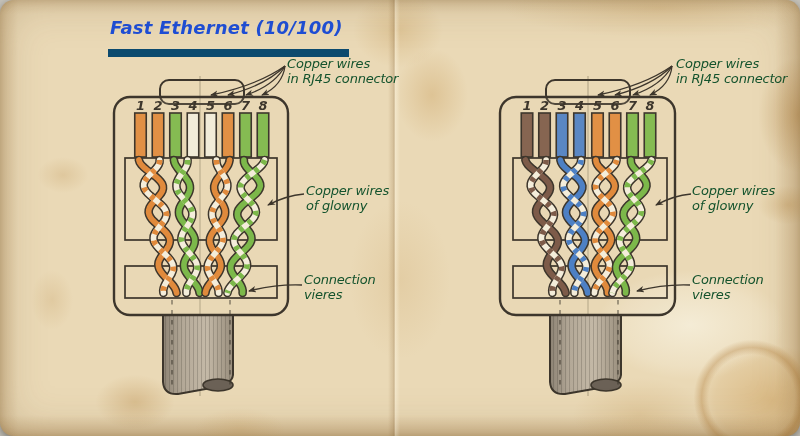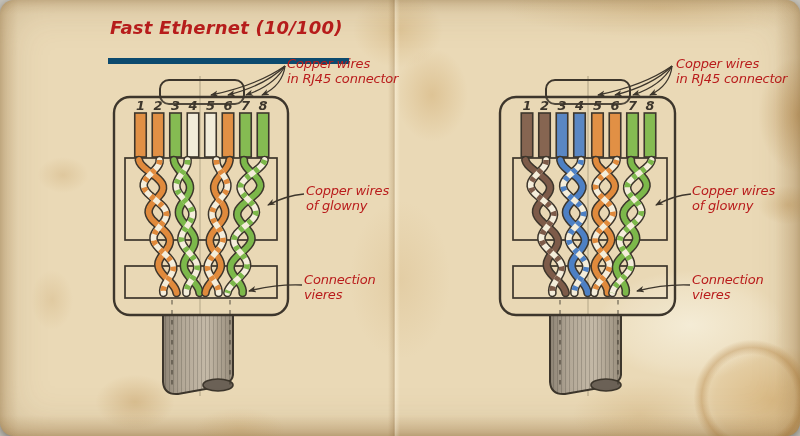--- a/index.html
+++ b/index.html
@@ -29,28 +29,28 @@
   .fold{
     position:absolute;left:388px;top:0;width:12px;height:436px;pointer-events:none;
     background:linear-gradient(90deg, transparent 0, rgba(130,92,44,.18) 38%, rgba(120,85,40,.28) 50%, rgba(250,241,218,.55) 62%, transparent 100%);
   }
   .vignette{
     position:absolute;inset:0;border-radius:14px;pointer-events:none;
     box-shadow:inset 0 0 46px rgba(110,80,35,.28), inset 0 0 7px rgba(110,80,35,.20);
   }
   svg{position:absolute;left:0;top:0;}
   .ttl{
-    position:absolute;color:#b91c1c;white-space:nowrap;
+    position:absolute;color:#1d4ed8;white-space:nowrap;
     font:italic bold 18px "DejaVu Sans", sans-serif;letter-spacing:.2px;
-    border-bottom:6px solid #0c4a6e;padding:0 6px 20px 2px;
+    border-bottom:8px solid #0c4a6e;padding:0 6px 11px 2px;
   }
   #ttl-left{left:108px;top:17px;}
   #ttl-right{left:490px;top:17px;}
   .lab{
-    position:absolute;color:#b91c1c;white-space:nowrap;
+    position:absolute;color:#14532d;white-space:nowrap;
     font:italic 13px "DejaVu Sans", sans-serif;line-height:15px;letter-spacing:-.2px;
   }
   #lab-rj45-l{left:287px;top:56px;}
   #lab-glowny-l{left:306px;top:183px;}
   #lab-vieres-l{left:304px;top:272px;}
   #lab-rj45-r{left:676px;top:56px;}
   #lab-glowny-r{left:692px;top:183px;}
   #lab-vieres-r{left:692px;top:272px;}
 </style>
 </head>

